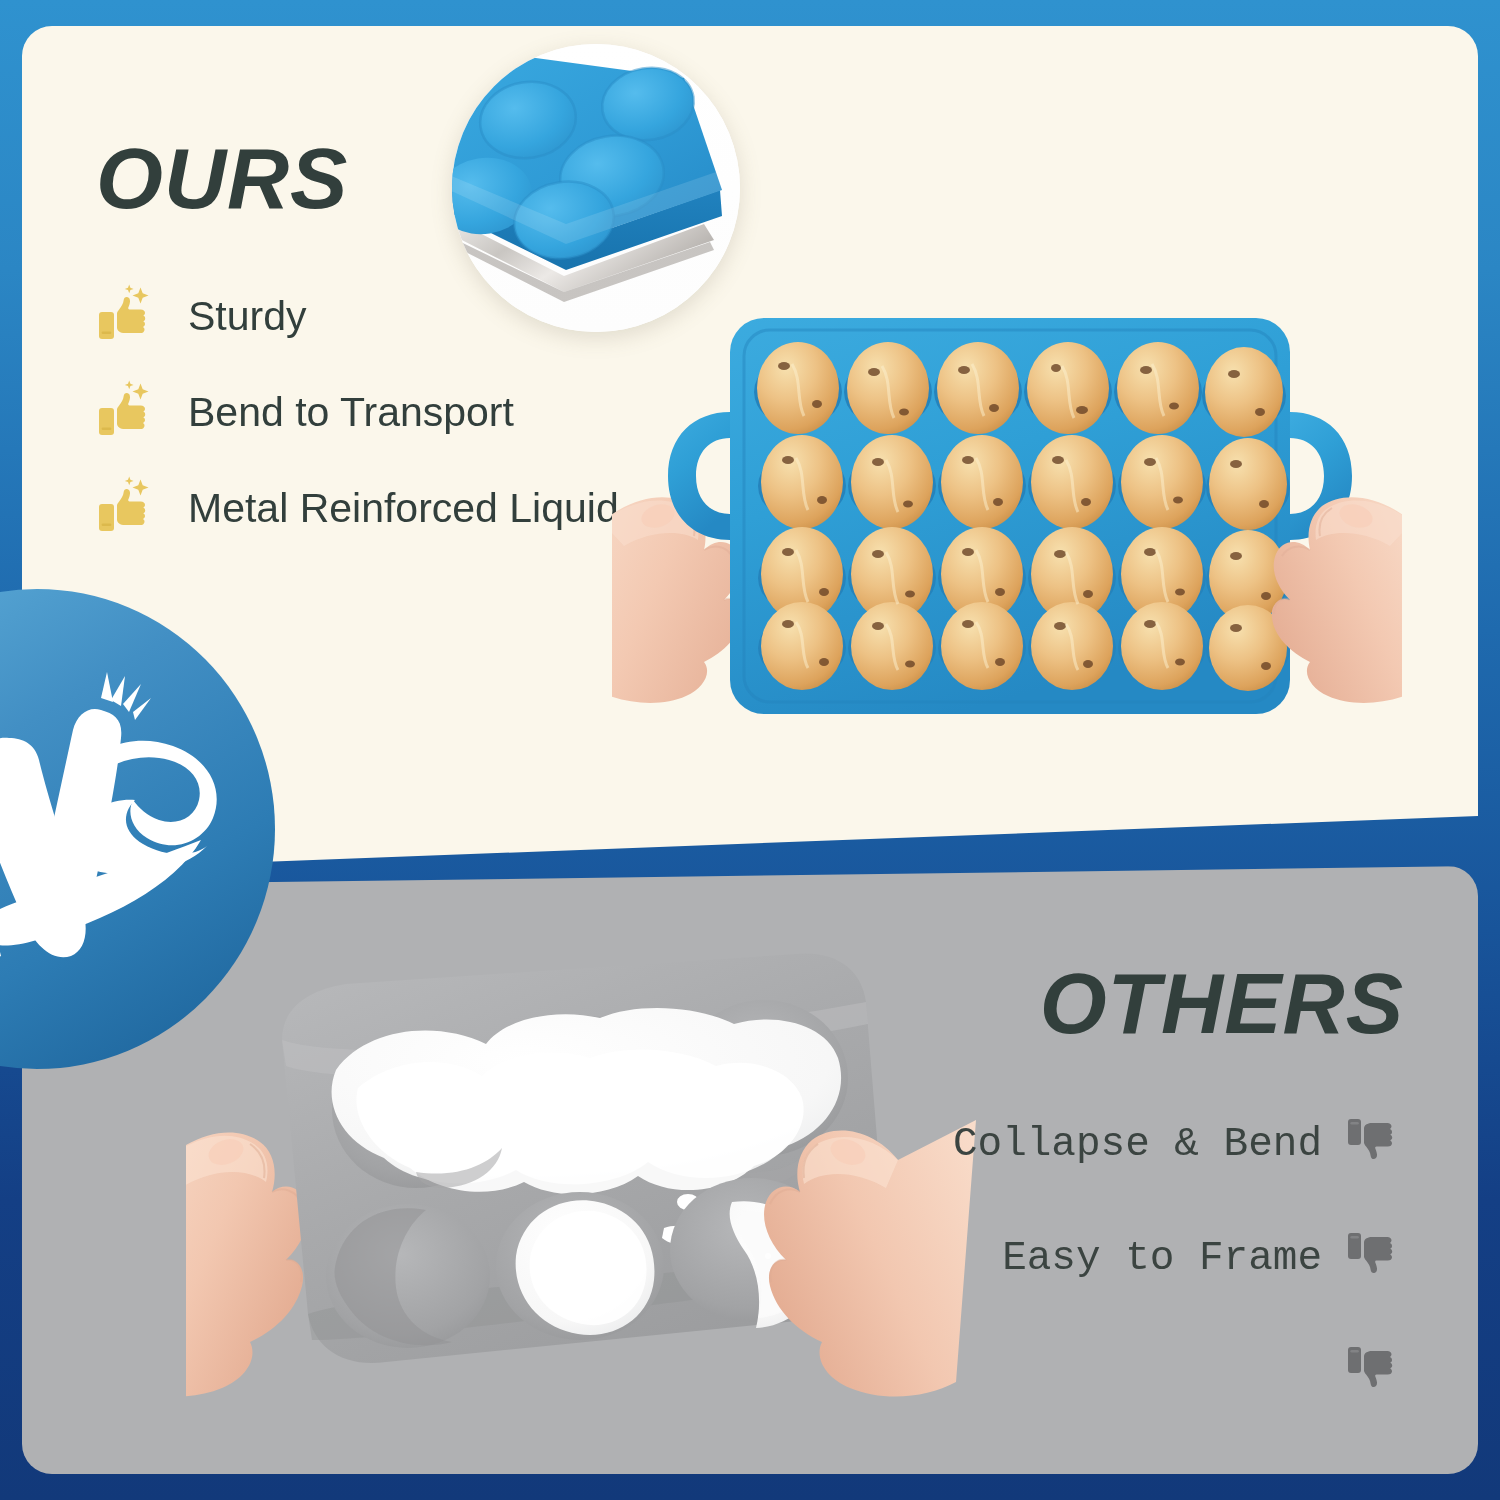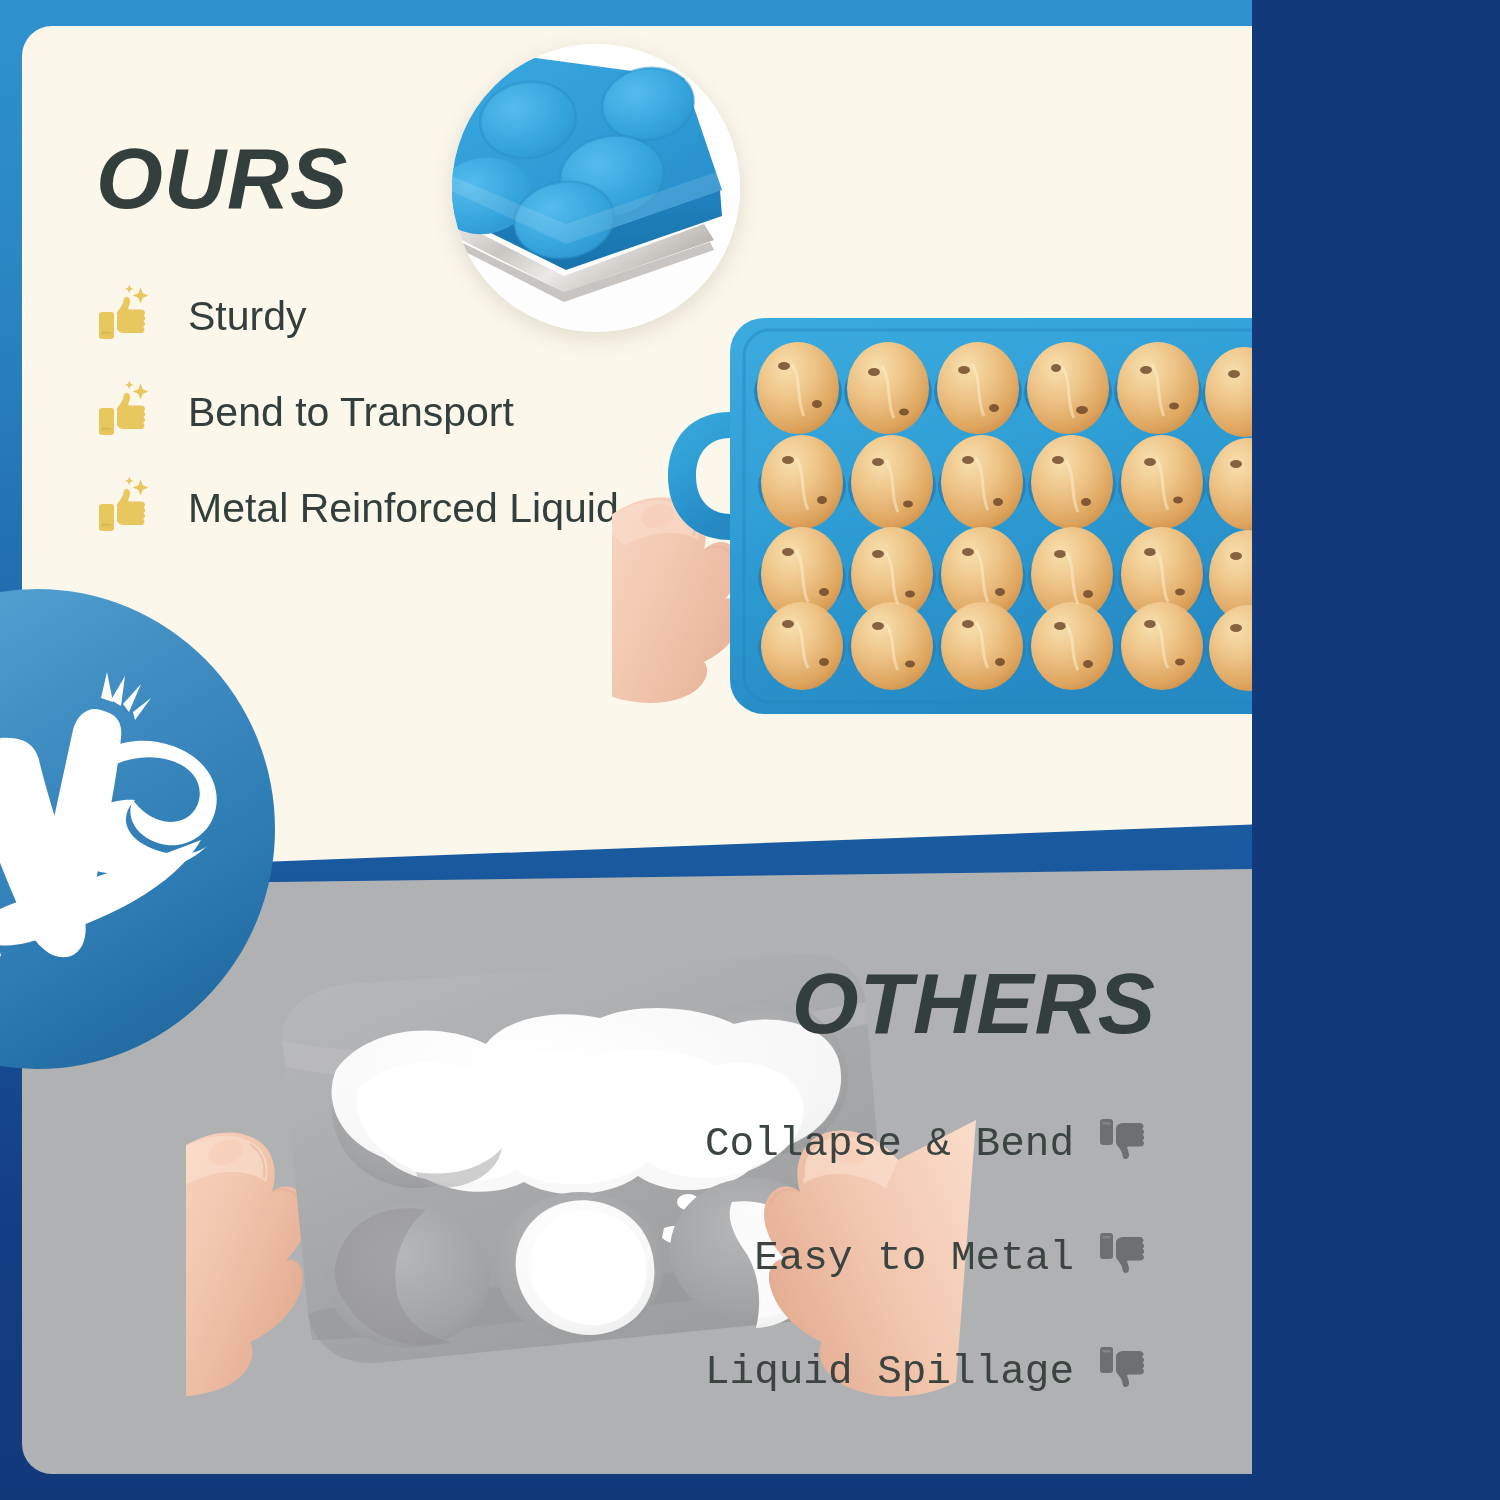--- a/index.html
+++ b/index.html
@@ -1,20 +1,20 @@
 <!DOCTYPE html>
 <html><head>
 <meta charset="utf-8">
 <style>
   html,body{margin:0;padding:0;}
   body{width:1500px;height:1500px;overflow:hidden;
        font-family:"Liberation Sans",sans-serif;
        background:#12397a;}
 
-  #stage{position:relative;width:1252px;height:1500px;overflow:hidden;
+  #stage{position:relative;width:1500px;height:1500px;overflow:hidden;
          background:linear-gradient(180deg,#2f92cf 0%,#2b86c4 18%,#1f6aae 42%,#18549a 62%,#143f85 80%,#12397a 100%);}
 
   
   .panel-ours{position:absolute;left:22px;top:26px;width:1456px;height:845px;
      background:#fbf7eb;border-radius:30px;overflow:hidden;
      -webkit-clip-path:polygon(0 0,100% 0,100% 93.5%,0 100%);
      clip-path:polygon(0 0,100% 0,100% 93.5%,0 100%);}
 
   
   .panel-others{position:absolute;left:22px;top:866px;width:1456px;height:608px;
@@ -497,34 +497,33 @@
           <g fill="#6e6f71">
             <rect x="2" y="4" width="13" height="26" rx="3"></rect>
             <rect x="4.4" y="7" width="8.4" height="2.4" rx="1.2" fill="#828385"></rect>
             <path d="M18 27.5c0 1.6 1 2.6 2.3 4.3 1.9 2.4 4 5.4 4.4 9.1.2 2 1.6 3.3 3.3 3.1 2-.2 3.2-2 3-4.4-.2-2.3-.9-4.2-1.7-6.1-.4-1 .2-1.9 1.2-1.9h11.2c2.6 0 4.3-1.3 4.3-3.3 0-1.3-.7-2.3-1.8-2.9 1.2-.5 2-1.5 2-2.8 0-1.4-.8-2.4-2-2.9 1.1-.5 1.8-1.5 1.8-2.8 0-1.4-.9-2.4-2.1-2.9 1-.6 1.6-1.5 1.6-2.7 0-2-1.7-3.4-4.2-3.4H25.8c-4.6 0-7.8 2.2-7.8 5.6v13.9z"></path>
           </g>
         </svg>
       </span>
     </div>
 
     <div class="feat-row">
-      <span class="flabel">Easy to Metal</span>
+      <span class="flabel">Easy to Frame</span>
       <span class="ico">
         <svg width="58" height="58" viewBox="0 0 58 58">
           <g fill="#6e6f71">
             <rect x="2" y="4" width="13" height="26" rx="3"></rect>
             <rect x="4.4" y="7" width="8.4" height="2.4" rx="1.2" fill="#828385"></rect>
             <path d="M18 27.5c0 1.6 1 2.6 2.3 4.3 1.9 2.4 4 5.4 4.4 9.1.2 2 1.6 3.3 3.3 3.1 2-.2 3.2-2 3-4.4-.2-2.3-.9-4.2-1.7-6.1-.4-1 .2-1.9 1.2-1.9h11.2c2.6 0 4.3-1.3 4.3-3.3 0-1.3-.7-2.3-1.8-2.9 1.2-.5 2-1.5 2-2.8 0-1.4-.8-2.4-2-2.9 1.1-.5 1.8-1.5 1.8-2.8 0-1.4-.9-2.4-2.1-2.9 1-.6 1.6-1.5 1.6-2.7 0-2-1.7-3.4-4.2-3.4H25.8c-4.6 0-7.8 2.2-7.8 5.6v13.9z"></path>
           </g>
         </svg>
       </span>
     </div>
 
     <div class="feat-row">
-      <span class="flabel">Liquid Spillage</span>
       <span class="ico">
         <svg width="58" height="58" viewBox="0 0 58 58">
           <g fill="#6e6f71">
             <rect x="2" y="4" width="13" height="26" rx="3"></rect>
             <rect x="4.4" y="7" width="8.4" height="2.4" rx="1.2" fill="#828385"></rect>
             <path d="M18 27.5c0 1.6 1 2.6 2.3 4.3 1.9 2.4 4 5.4 4.4 9.1.2 2 1.6 3.3 3.3 3.1 2-.2 3.2-2 3-4.4-.2-2.3-.9-4.2-1.7-6.1-.4-1 .2-1.9 1.2-1.9h11.2c2.6 0 4.3-1.3 4.3-3.3 0-1.3-.7-2.3-1.8-2.9 1.2-.5 2-1.5 2-2.8 0-1.4-.8-2.4-2-2.9 1.1-.5 1.8-1.5 1.8-2.8 0-1.4-.9-2.4-2.1-2.9 1-.6 1.6-1.5 1.6-2.7 0-2-1.7-3.4-4.2-3.4H25.8c-4.6 0-7.8 2.2-7.8 5.6v13.9z"></path>
           </g>
         </svg>
       </span>
     </div>

